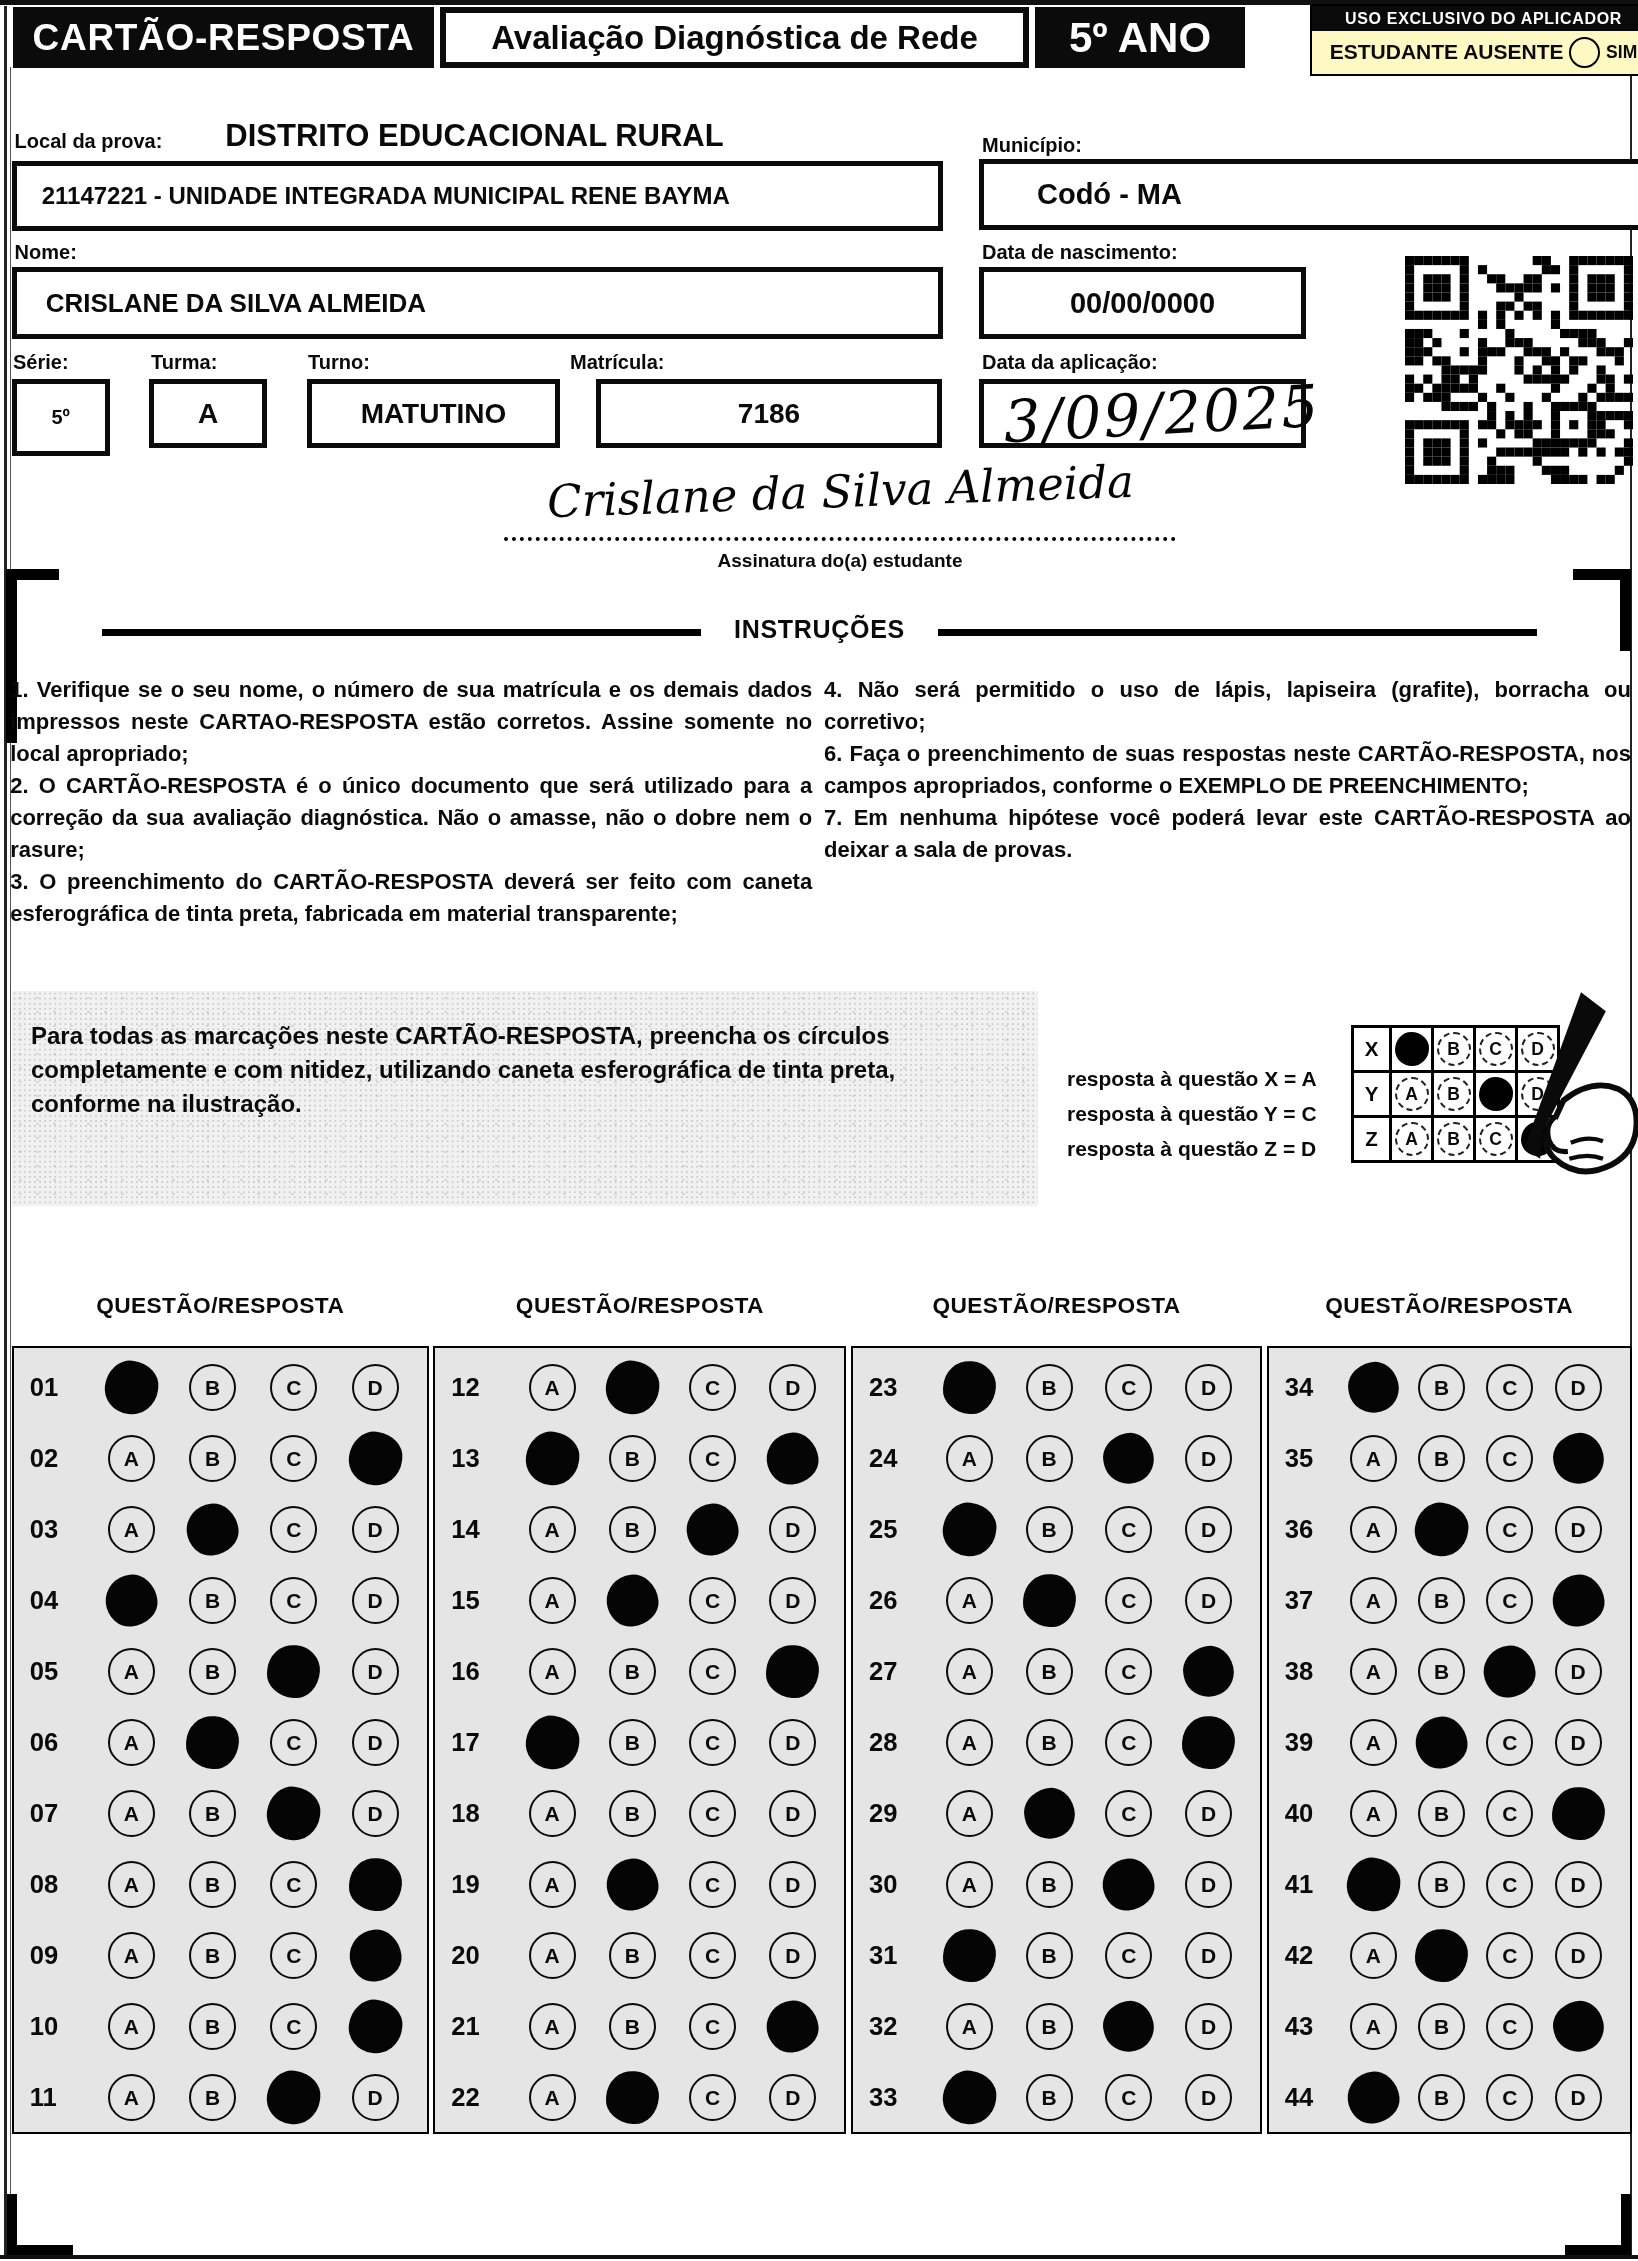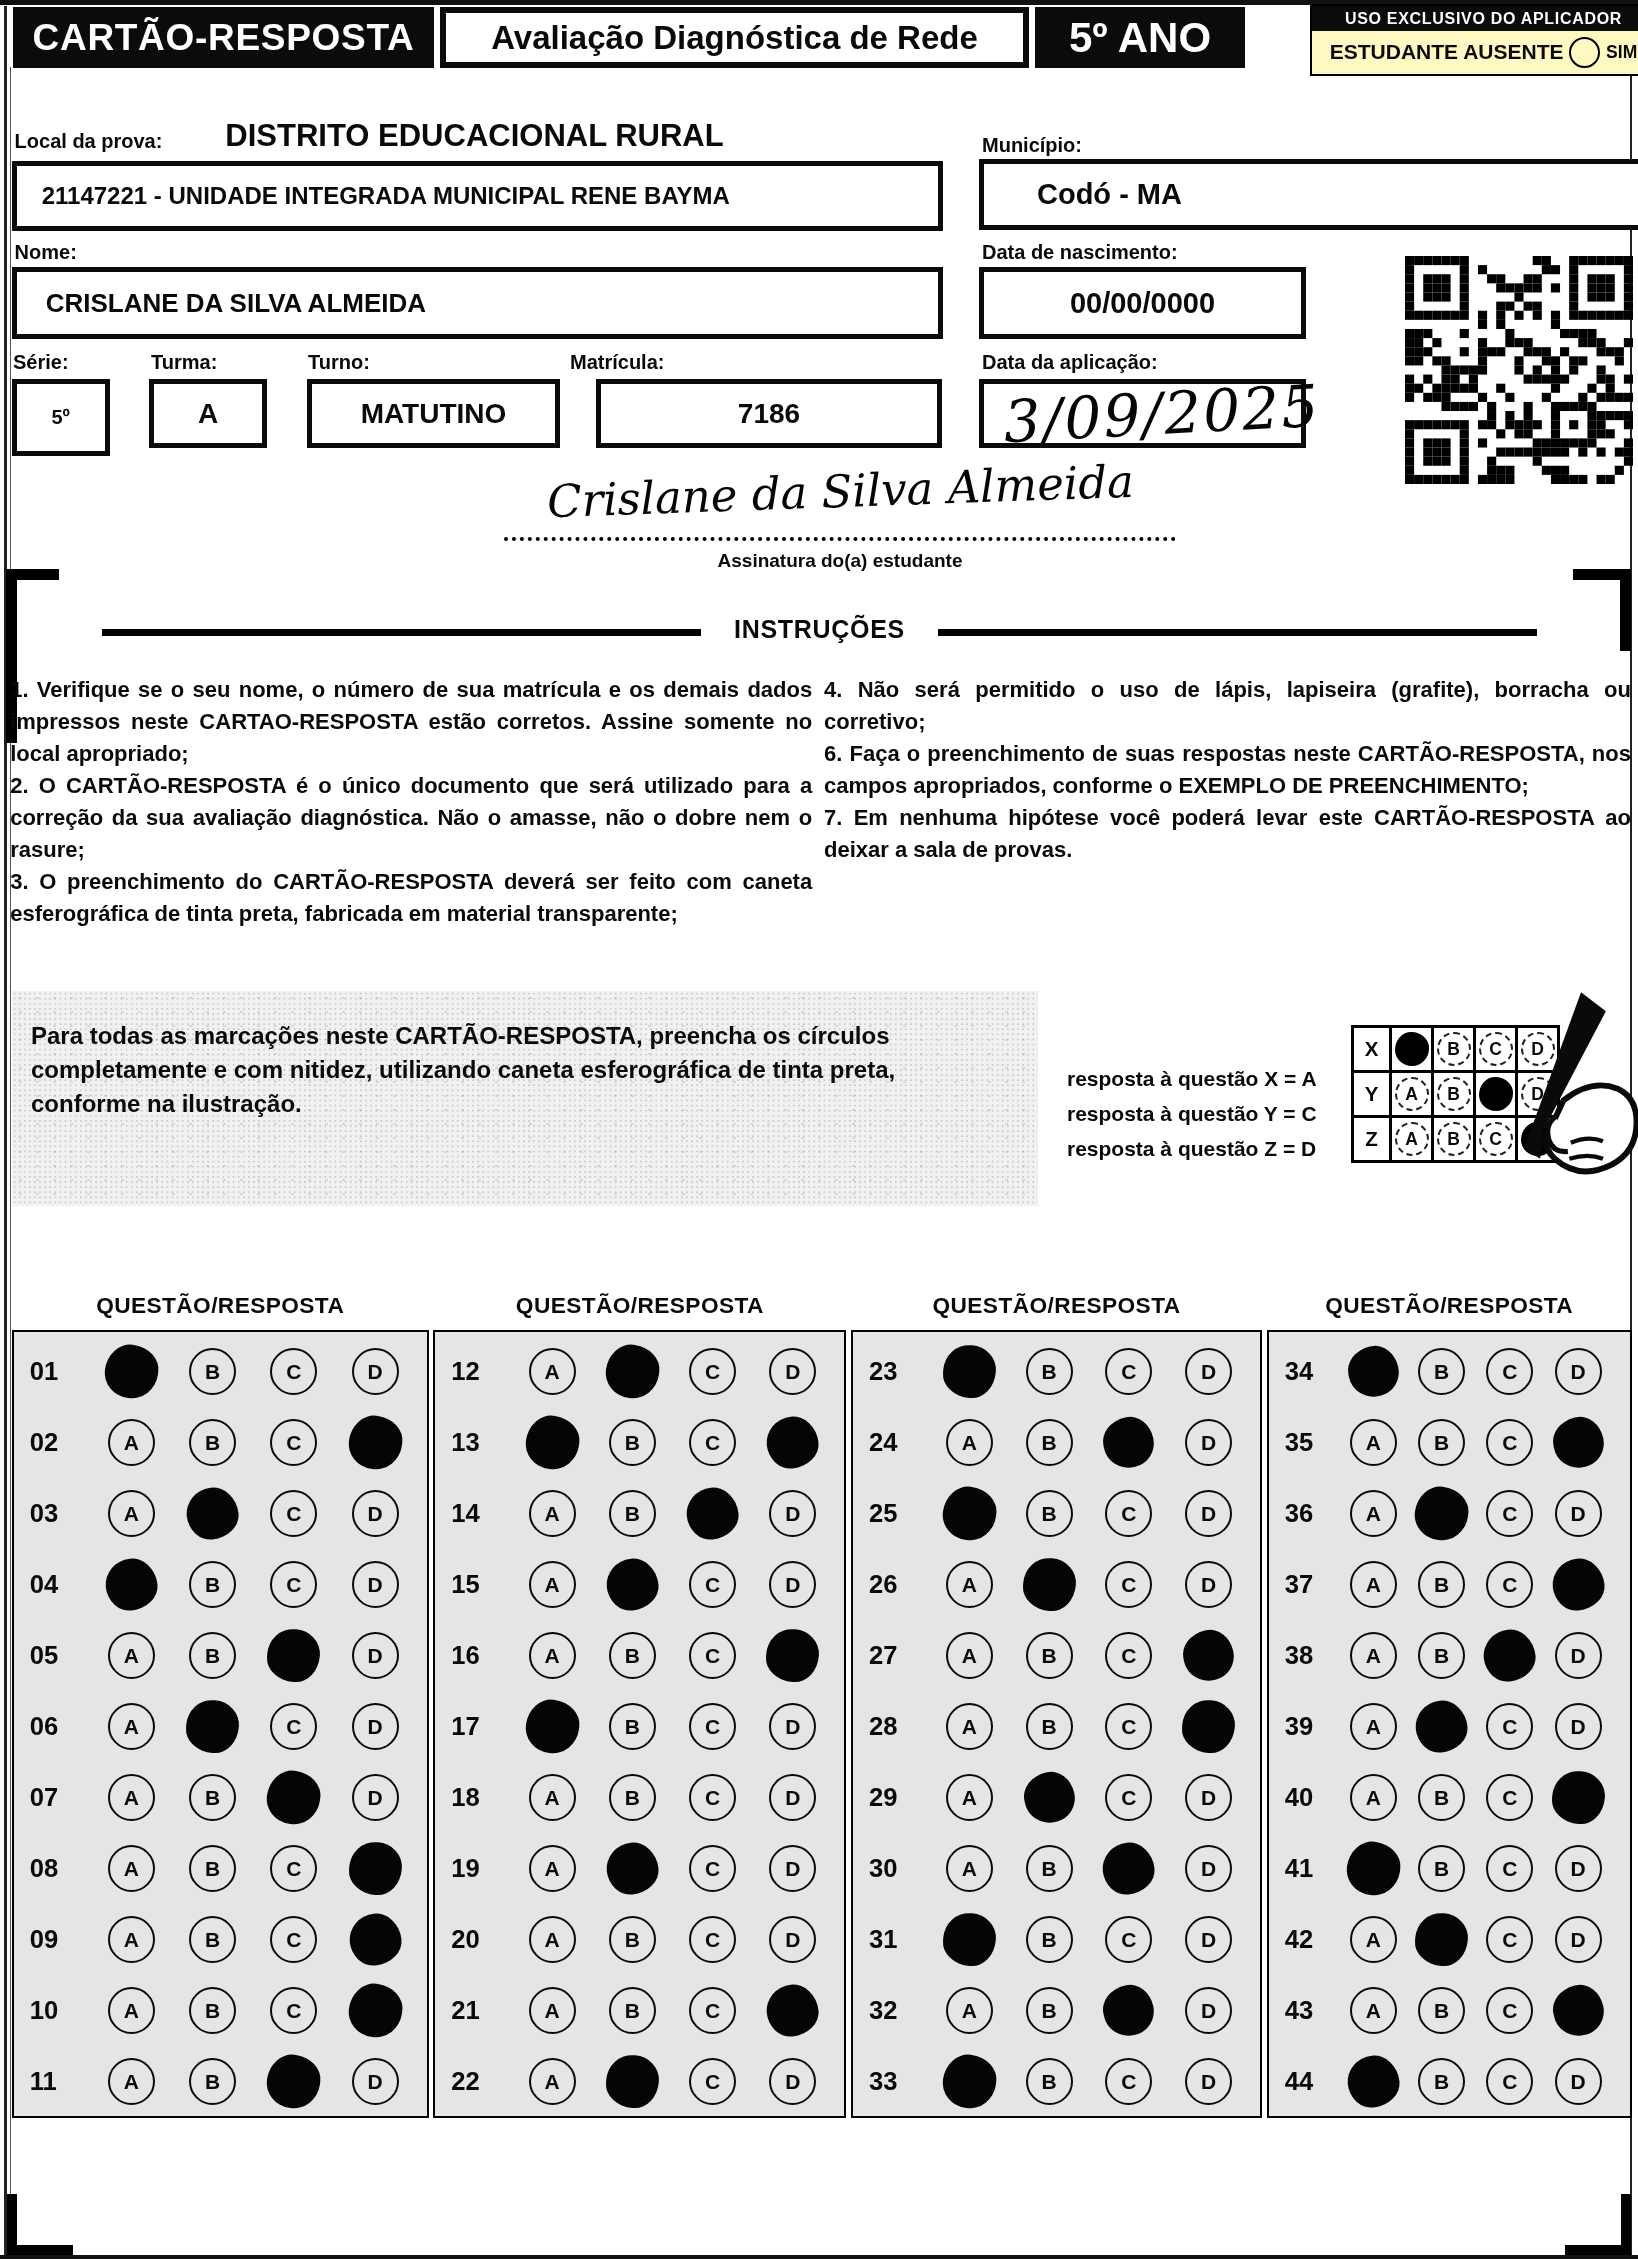--- a/index.html
+++ b/index.html
@@ -83,21 +83,21 @@
   .ex-bubble { display:inline-flex; width:34px; height:34px; border:2.2px dashed #222; border-radius:50%;
     align-items:center; justify-content:center; font-size:17.5px; font-weight:bold; }
   .ex-filled { background:#000; border:2.2px solid #000; color:transparent;
     border-radius:48% 52% 50% 50% / 53% 47% 52% 48%; }
   .hand-svg { left:1470px; top:992px; width:168px; height:205px; pointer-events:none; }
 
   
   .ans-wrap { position:absolute; left:11.7px; top:1292px; width:1620px; display:flex; justify-content:space-between; }
   .ans-col:nth-child(1){ width:417px; } .ans-col:nth-child(2){ width:413px; }
   .ans-col:nth-child(3){ width:411px; } .ans-col:nth-child(4){ width:365px; }
-  .ans-header { text-align:center; font-size:22.7px; font-weight:bold; letter-spacing:0.4px; margin-bottom:11px; }
+  .ans-header { text-align:center; font-size:22.7px; font-weight:bold; letter-spacing:0.4px; margin-bottom:27px; }
   .ans-box { border:2.9px solid #000; height:788px; padding-top:16px; background:#e5e5e5; }
   .q-row { display:flex; align-items:center; justify-content:space-between; height:47px;
     margin-bottom:24px; padding:0 28px 0 16px; }
   .q-num { font-size:25.6px; font-weight:bold; width:44px; flex:none; }
   .bubble { width:47px; height:47px; border:2.9px solid #0a0a0a; border-radius:50%; flex:none;
     display:inline-flex; align-items:center; justify-content:center; font-size:21px; font-weight:bold; }
   .bubble.filled { background:#050505; border-color:#050505; color:transparent; }
   .blob0 { border-radius:52% 48% 55% 45% / 50% 55% 45% 50%; transform:rotate(-6deg) scale(1.10); }
   .blob1 { border-radius:46% 54% 50% 50% / 55% 45% 52% 48%; transform:rotate(8deg)  scale(1.13); }
   .blob2 { border-radius:55% 45% 48% 52% / 47% 53% 50% 50%; transform:rotate(-12deg) scale(1.07); }

